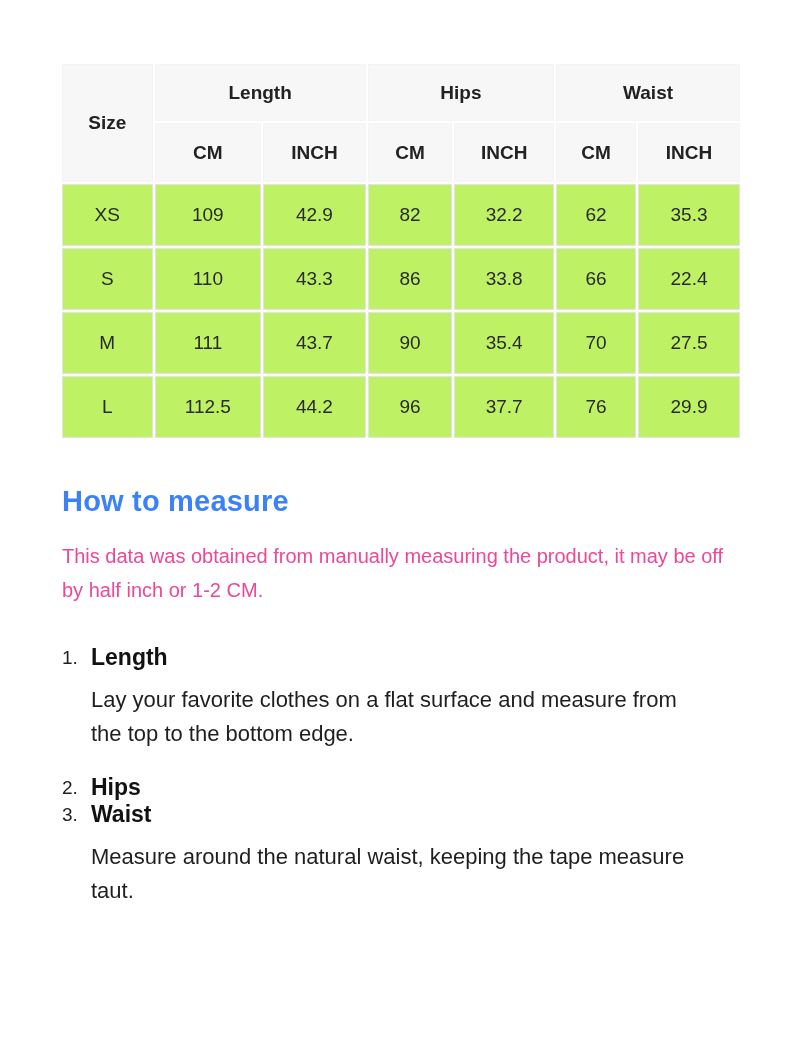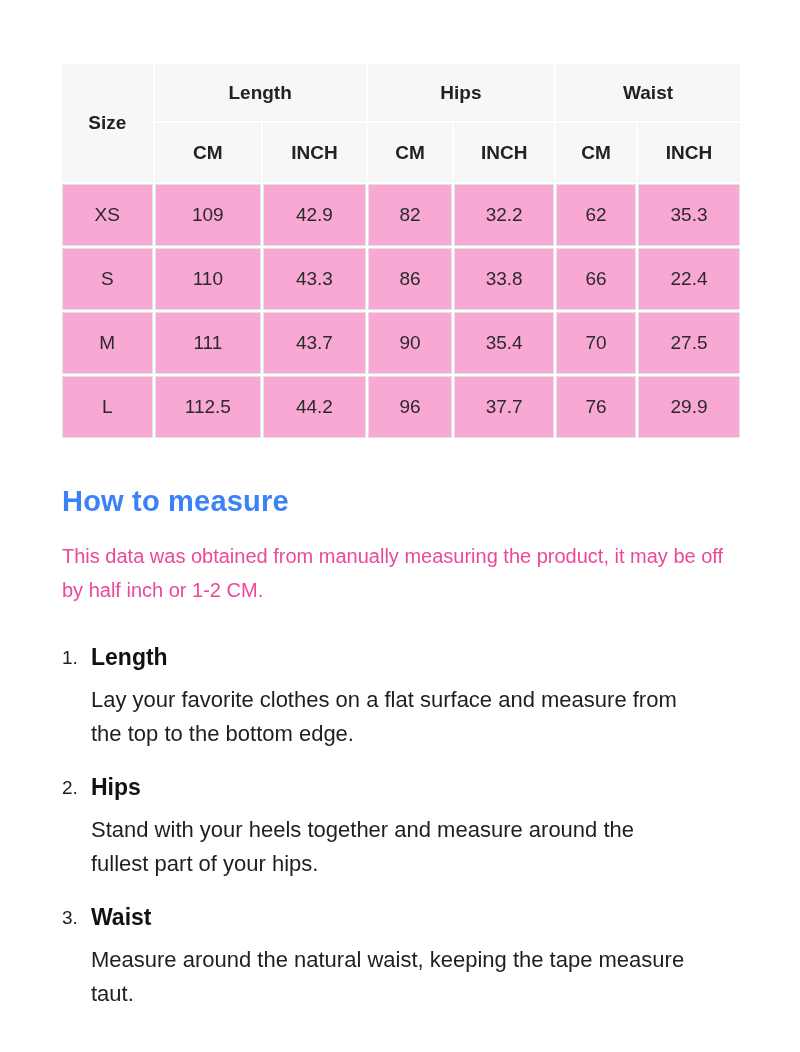--- a/index.html
+++ b/index.html
@@ -25,21 +25,21 @@
     border: 1px solid #f4f4f4;
     font-size: 19px;
     font-weight: bold;
     color: #222222;
     text-align: center;
     vertical-align: middle;
   }
   table.size-table tr.group-row th { height: 57px; }
   table.size-table tr.units-row th { height: 59px; }
   table.size-table td {
-    background: #f9a8d4;
+    background: #bef264;
     border: 1px solid #e3e3e3;
     font-size: 19px;
     font-weight: normal;
     color: #2a2a2a;
     text-align: center;
     vertical-align: middle;
     height: 62px;
   }
 
   
@@ -162,21 +162,20 @@
       <span class="step-number">1.</span>
       <div class="step-body">
         <div class="step-title">Length</div>
         <div class="step-desc">Lay your favorite clothes on a flat surface and measure from the top to the bottom edge.</div>
       </div>
     </div>
     <div class="step">
       <span class="step-number">2.</span>
       <div class="step-body">
         <div class="step-title">Hips</div>
-        <div class="step-desc">Stand with your heels together and measure around the fullest part of your hips.</div>
       </div>
     </div>
     <div class="step">
       <span class="step-number">3.</span>
       <div class="step-body">
         <div class="step-title">Waist</div>
         <div class="step-desc">Measure around the natural waist, keeping the tape measure taut.</div>
       </div>
     </div>
   </div>

